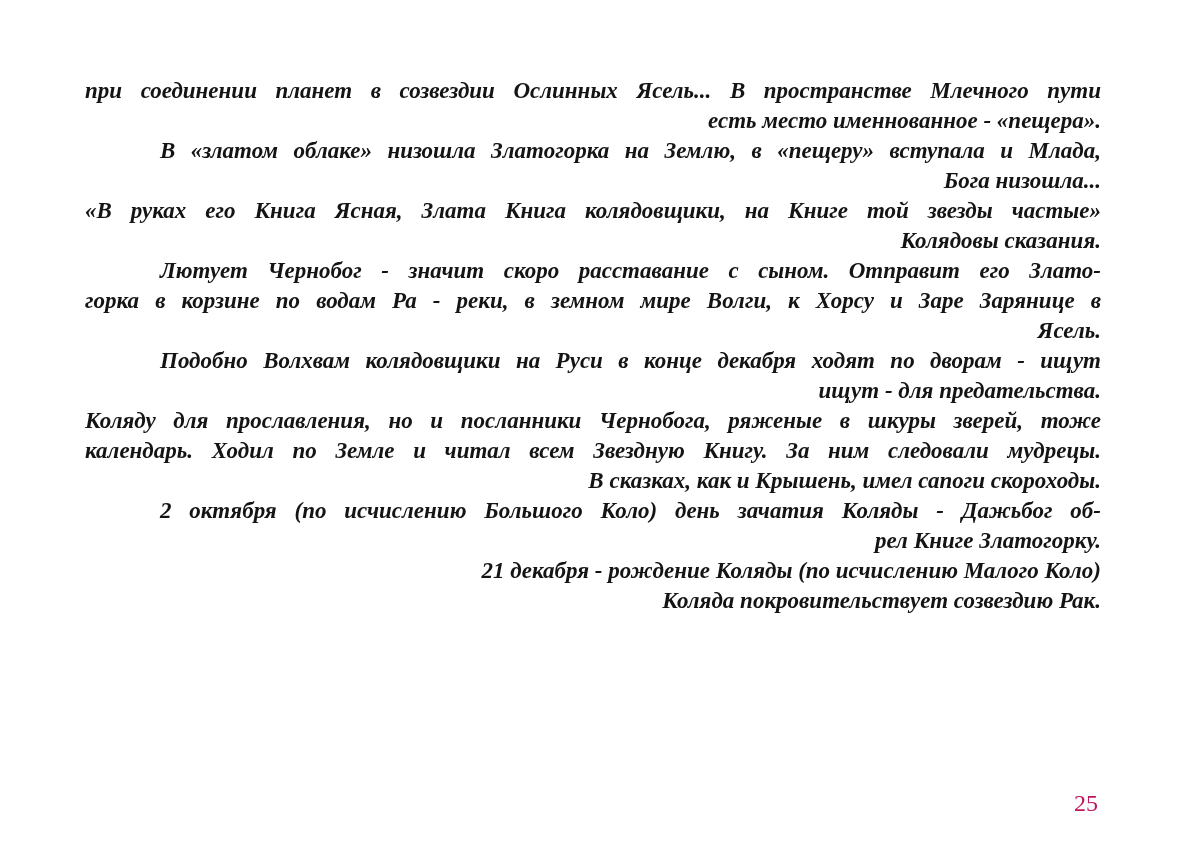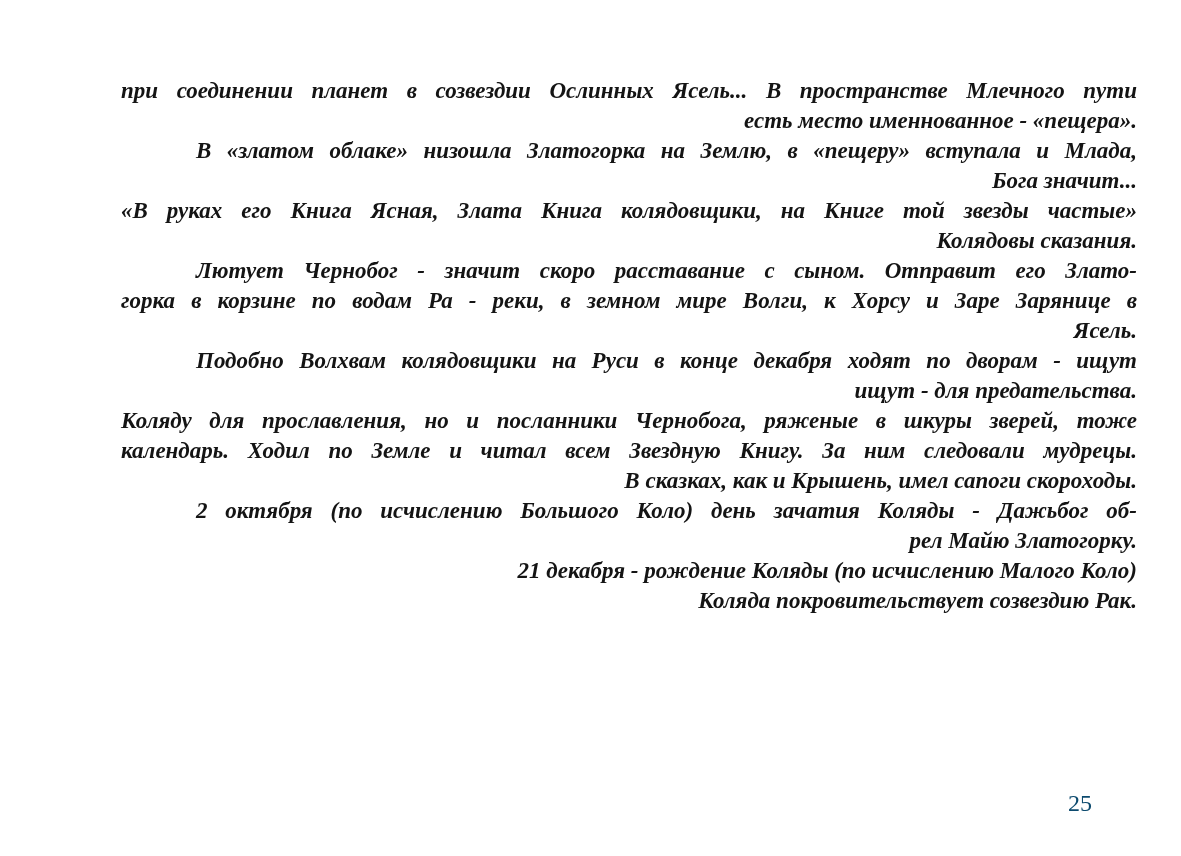--- a/index.html
+++ b/index.html
@@ -23,21 +23,20 @@
     position: absolute;
     left: 85px;
     top: 76px;
     width: 1016px;
     font-family: "Liberation Serif", serif;
     font-style: italic;
     font-weight: bold;
     font-size: 23px;
     line-height: 30px;
     color: #141414;
-    margin-left: 36px;
   }
   .text-line {
     white-space: normal;
   }
   .text-line.justify {
     text-align: justify;
     text-align-last: justify;
   }
   .text-line.plain {
     text-align: right;
@@ -48,41 +47,42 @@
   .page-number {
     position: absolute;
     left: 1068px;
     top: 790px;
     width: 36px;
     font-family: "Liberation Serif", serif;
     font-style: normal;
     font-weight: normal;
     font-size: 24px;
     line-height: 26px;
-    color: #0c4a6e;
+    color: #be185d;
+    text-align: center;
   }
 </style>
 </head>
 <body>
 
 <div class="page">
   <div class="page-text">
       <div class="text-line justify">при соединении планет в созвездии Ослинных Ясель... В пространстве Млечного пути</div>
       <div class="text-line plain">есть место именнованное - «пещера».</div>
       <div class="text-line justify indent">В «златом облаке» низошла Златогорка на Землю, в «пещеру» вступала и Млада,</div>
-      <div class="text-line plain">Бога значит...</div>
+      <div class="text-line plain">Бога низошла...</div>
       <div class="text-line justify">«В руках его Книга Ясная, Злата Книга колядовщики, на Книге той звезды частые»</div>
       <div class="text-line plain">Колядовы сказания.</div>
       <div class="text-line justify indent">Лютует Чернобог - значит скоро расставание с сыном. Отправит его Злато-</div>
       <div class="text-line justify">горка в корзине по водам Ра - реки, в земном мире Волги, к Хорсу и Заре Зарянице в</div>
       <div class="text-line plain">Ясель.</div>
       <div class="text-line justify indent">Подобно Волхвам колядовщики на Руси в конце декабря ходят по дворам - ищут</div>
       <div class="text-line plain">ищут - для предательства.</div>
       <div class="text-line justify">Коляду для прославления, но и посланники Чернобога, ряженые в шкуры зверей, тоже</div>
       <div class="text-line justify">календарь. Ходил по Земле и читал всем Звездную Книгу. За ним следовали мудрецы.</div>
       <div class="text-line plain">В сказках, как и Крышень, имел сапоги скороходы.</div>
       <div class="text-line justify indent">2 октября (по исчислению Большого Коло) день зачатия Коляды - Дажьбог об-</div>
-      <div class="text-line plain">рел Майю Златогорку.</div>
+      <div class="text-line plain">рел Книге Златогорку.</div>
       <div class="text-line plain indent">21 декабря - рождение Коляды (по исчислению Малого Коло)</div>
       <div class="text-line plain">Коляда покровительствует созвездию Рак.</div>
     </div>
   <div class="page-number">25</div>
 </div>
 
 </body></html>

